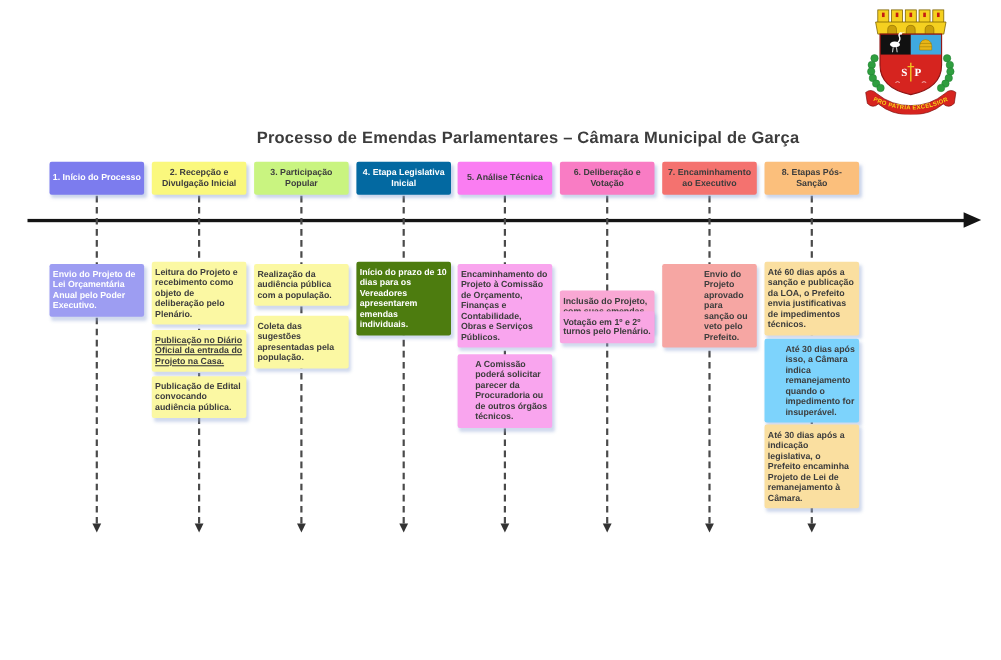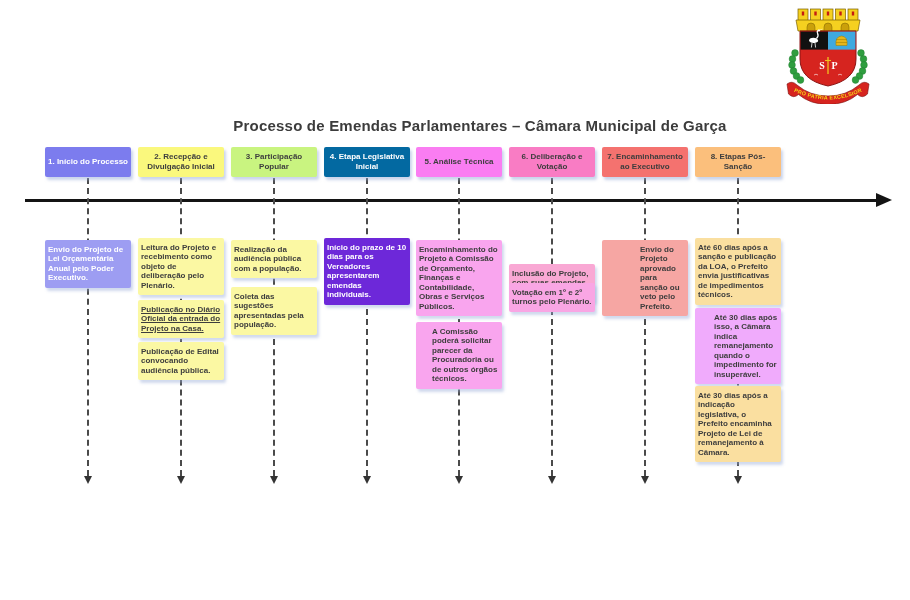--- a/index.html
+++ b/index.html
@@ -133,21 +133,21 @@
     <div class="varrow" style="left:270px"></div>
     <div class="hdr" style="left: 231px; background-color: rgb(201, 244, 128); color: rgb(61, 61, 61);">3. Participação Popular</div>
     <div class="note" style="left: 231px; top: 240px; background-color: rgb(251, 248, 163); color: rgb(61, 61, 61);">Realização da audiência pública com a população.</div>
     <div class="note" style="left: 231px; top: 287px; background-color: rgb(251, 248, 163); color: rgb(61, 61, 61);">Coleta das sugestões apresentadas pela população.</div>
   </div>
 
   <div>
     <div class="vline" style="left:366px"></div>
     <div class="varrow" style="left:363px"></div>
     <div class="hdr" style="left: 324px; background-color: #0369a1; color: rgb(255, 255, 255);">4. Etapa Legislativa Inicial</div>
-    <div class="note" style="left: 324px; top: 238px; background-color: #6d28d9; color: rgb(255, 255, 255);">Início do prazo de 10 dias para os Vereadores apresentarem emendas individuais.</div>
+    <div class="note" style="left: 324px; top: 238px; background-color: #4d7c0f; color: rgb(255, 255, 255);">Início do prazo de 10 dias para os Vereadores apresentarem emendas individuais.</div>
   </div>
 
   <div>
     <div class="vline" style="left:458px"></div>
     <div class="varrow" style="left:455px"></div>
     <div class="hdr" style="left: 416px; background-color: rgb(250, 125, 242); color: rgb(61, 61, 61);">5. Análise Técnica</div>
     <div class="note" style="left: 416px; top: 240px; background-color: rgb(249, 165, 238); color: rgb(61, 61, 61);">Encaminhamento do Projeto à Comissão de Orçamento, Finanças e Contabilidade, Obras e Serviços Públicos.</div>
     <div class="note" style="left: 416px; top: 322px; background-color: rgb(249, 165, 238); color: rgb(61, 61, 61); padding-left: 16px;">A Comissão poderá solicitar parecer da Procuradoria ou de outros órgãos técnicos.</div>
   </div>
 
@@ -164,17 +164,17 @@
     <div class="varrow" style="left:641px"></div>
     <div class="hdr" style="left: 602px; background-color: rgb(244, 114, 111); color: rgb(61, 61, 61);">7. Encaminhamento ao Executivo</div>
     <div class="note" style="left: 602px; top: 240px; background-color: rgb(246, 166, 163); color: rgb(61, 61, 61); padding-left: 38px;">Envio do Projeto aprovado para sanção ou veto pelo Prefeito.</div>
   </div>
 
   <div>
     <div class="vline" style="left:737px"></div>
     <div class="varrow" style="left:734px"></div>
     <div class="hdr" style="left: 695px; background-color: rgb(251, 191, 124); color: rgb(61, 61, 61);">8. Etapas Pós-Sanção</div>
     <div class="note" style="left: 695px; top: 238px; background-color: rgb(250, 223, 160); color: rgb(61, 61, 61);">Até 60 dias após a sanção e publicação da LOA, o Prefeito envia justificativas de impedimentos técnicos.</div>
-    <div class="note" style="left: 695px; top: 308px; background-color: #f0abfc; color: rgb(61, 61, 61); padding-left: 19px;">Até 30 dias após isso, a Câmara indica remanejamento quando o impedimento for insuperável.</div>
+    <div class="note" style="left: 695px; top: 308px; background-color: #7dd3fc; color: rgb(61, 61, 61); padding-left: 19px;">Até 30 dias após isso, a Câmara indica remanejamento quando o impedimento for insuperável.</div>
     <div class="note" style="left: 695px; top: 386px; background-color: rgb(250, 223, 160); color: rgb(61, 61, 61);">Até 30 dias após a indicação legislativa, o Prefeito encaminha Projeto de Lei de remanejamento à Câmara.</div>
   </div>
 
 </div>
 
 </body></html>

